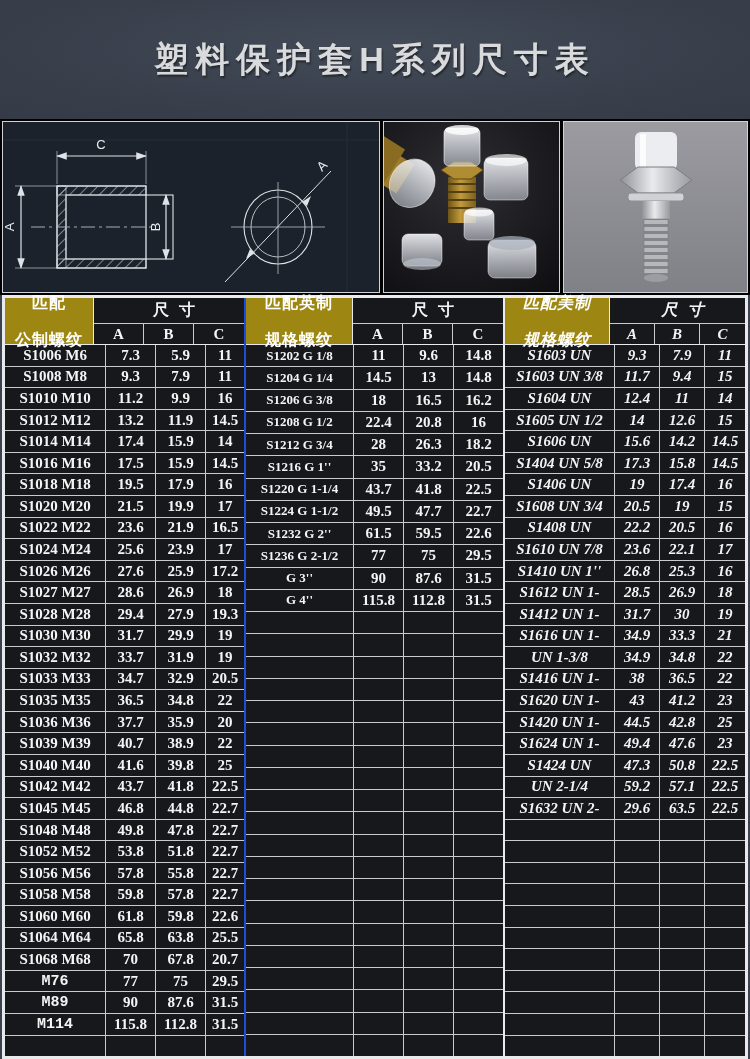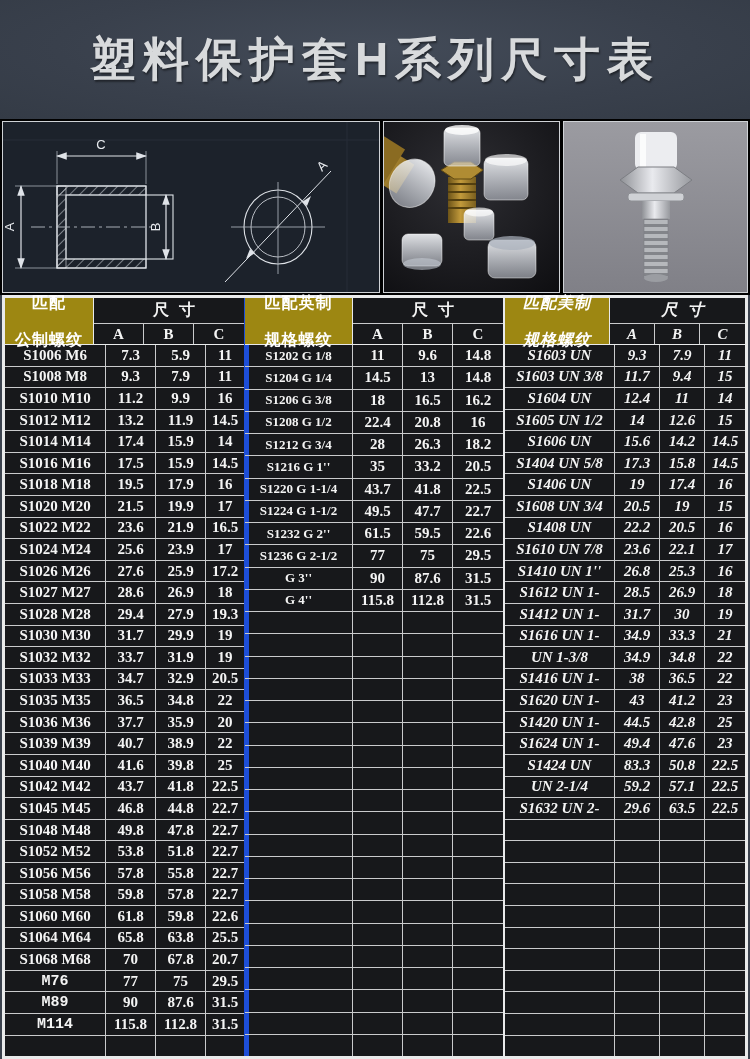--- a/index.html
+++ b/index.html
@@ -8,40 +8,40 @@
     width:750px; height:1059px; position:relative; overflow:hidden;
     background:#3b424e;
     font-family:"Liberation Sans","DejaVu Sans",sans-serif;
   }
   
   .title-bar {
     height:119px; display:flex; align-items:center; justify-content:center;
     background:radial-gradient(ellipse at 50% 40%, #434b58 0%, #39404c 60%, #343b46 100%);
   }
   .title-bar h1 {
-    color:#d8dadc; font-size:46px; font-weight:bold; letter-spacing:7px;
+    color:#d8dadc; font-size:34px; font-weight:bold; letter-spacing:7px;
     text-shadow:1px 2px 2px rgba(0,0,0,0.45);
   }
   
   .image-strip {
     height:176px; background:#000; display:flex; padding:2px; gap:3px;
   }
   .panel { border:1px solid #cfd2d6; overflow:hidden; height:172px; }
   .panel svg { display:block; }
   .p1 { width:378px; }
   .p2 { width:177px; }
   .p3 { width:185px; }
   
   .tables-wrap {
     margin:0 2px; width:746px; height:764px;
     border:3px solid #e9eaeb; background:#17181b; display:flex;
   }
   .dim-table { display:flex; flex-direction:column; color:#f4f4f4; }
   .t0 { width:239px; }
-  .t1 { width:259px; border-left:5px solid #1d4ed8;align-items:flex-end; }
+  .t1 { width:259px; border-left:2px solid #1d4ed8; }
   .t2 { width:242px; border-left:2px solid #e9eaeb;font-style:italic; }
   .thead { display:flex; height:47px; flex:none; }
   .gold {
     background:#9d8712; color:#fff; font-weight:bold; font-size:16px;
     line-height:21px; display:flex; flex-direction:column; align-items:center;
     justify-content:center; letter-spacing:1px; border-right:1px solid #e9eaeb;
     border-bottom:1px solid #e9eaeb; text-align:center;gap:16px;
   }
   .t0 .gold { width:89px; }
   .t1 .gold { width:108px; }
@@ -779,21 +779,21 @@
             <div class="cell num-cell">25</div>
           </div>
           <div class="trow">
             <div class="cell name-cell">S1624 UN 1-</div>
             <div class="cell num-cell">49.4</div>
             <div class="cell num-cell">47.6</div>
             <div class="cell num-cell">23</div>
           </div>
           <div class="trow">
             <div class="cell name-cell">S1424 UN</div>
-            <div class="cell num-cell">83.3</div>
+            <div class="cell num-cell">47.3</div>
             <div class="cell num-cell">50.8</div>
             <div class="cell num-cell">22.5</div>
           </div>
           <div class="trow">
             <div class="cell name-cell">UN 2-1/4</div>
             <div class="cell num-cell">59.2</div>
             <div class="cell num-cell">57.1</div>
             <div class="cell num-cell">22.5</div>
           </div>
           <div class="trow">

